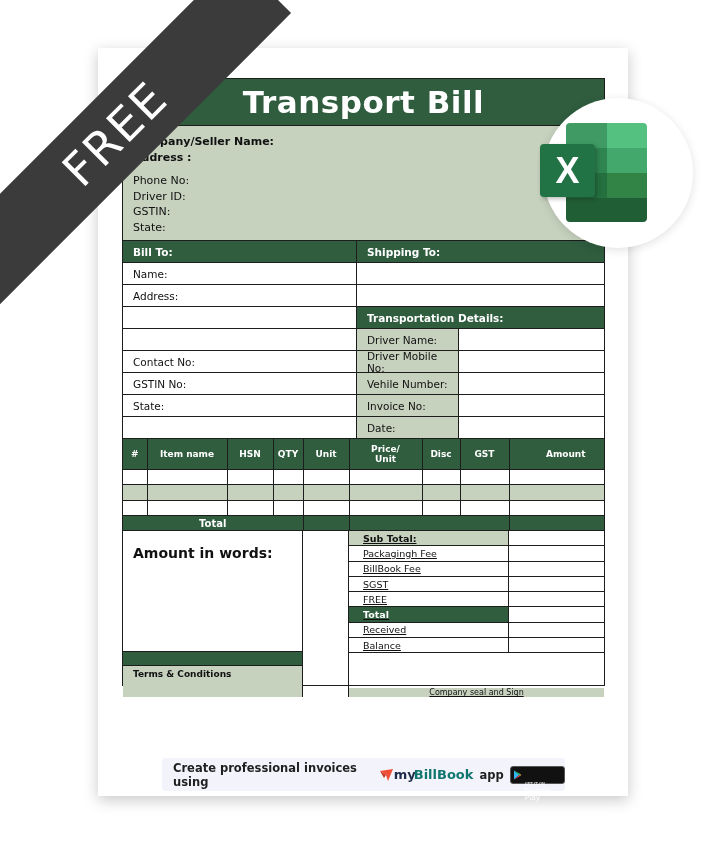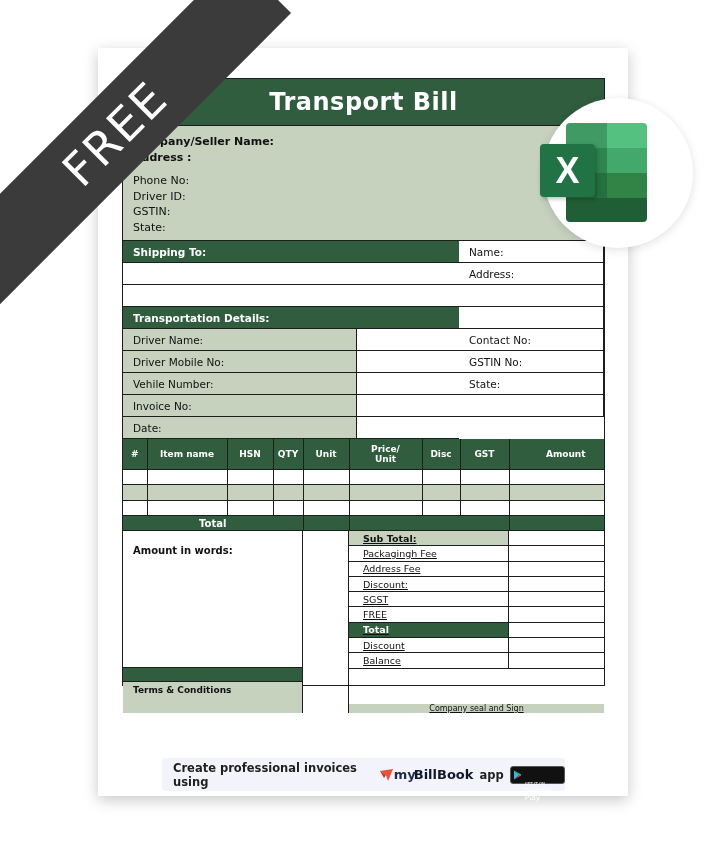--- a/index.html
+++ b/index.html
@@ -12,21 +12,21 @@
   }
   .bill {
     position: absolute; left: 122px; top: 78px; width: 483px;
     border: 1.5px solid #1d1d1d; background: #fff;
   }
   .green { background: #2f5d3e; color: #fff; }
   .sage { background: #c6d1be; }
 
   .title-bar {
     height: 47px; display: flex; align-items: center; justify-content: center;
-    font-size: 24px; font-weight: bold; color: #fff; border-bottom: 1.5px solid #1d1d1d;
+    font-size: 31px; font-weight: bold; color: #fff; border-bottom: 1.5px solid #1d1d1d;
     letter-spacing: 0.5px;
   }
   .company {
     height: 115px; padding: 8px 10px; font-size: 11px; font-weight: bold; line-height: 15.5px;
     border-bottom: 1.5px solid #1d1d1d;
   }
   .company .gap { height: 8px; }
   .company .light { font-weight: normal; }
 
   .grid { display: grid; grid-template-columns: 234px 102px 1fr; }
@@ -46,21 +46,21 @@
   }
   table.items td { height: 15.5px; }
   table.items tr.alt td { background: #c6d1be; }
   table.items tr.tot td { background: #2f5d3e; color: #fff; font-size: 10px; font-weight: bold; text-align: center; height: 15px; }
   table.items tr:first-child th { border-top: none; }
   table.items th:first-child, table.items td:first-child { border-left: none; }
   table.items th:last-child, table.items td:last-child { border-right: none; padding-left: 18px; }
 
   .bottom { display: grid; grid-template-columns: 180px 46px 160px 1fr; height: 154px; }
   .col-left { border-right: 1px solid #1d1d1d; display: flex; flex-direction: column; }
-  .aiw { flex: 1; padding: 14px 10px; font-size: 10px; font-weight: bold; }
+  .aiw { flex: 1; padding: 14px 10px; font-size: 14px; font-weight: bold; }
   .tc-bar { height: 15px; background: #2f5d3e; border-top: 1px solid #1d1d1d; border-bottom: 1px solid #1d1d1d; }
   .tc { height: 31px; background: #c6d1be; font-size: 9px; font-weight: bold; padding: 3px 10px; }
   .col-mid { border-right: 1px solid #1d1d1d; }
   .sum-wrap { grid-column: span 2; display: flex; flex-direction: column; text-decoration: underline; }
   .sum-row { display: grid; grid-template-columns: 160px 1fr; height: 15.3px; border-bottom: 1px solid #1d1d1d; }
   .sum-row .k { font-size: 9.5px; padding-left: 14px; display: flex; align-items: center; border-right: 1px solid #1d1d1d; }
   .sum-row.sage-k .k { background: #c6d1be; font-weight: bold; }
   .sum-row.green-k .k { background: #2f5d3e; color: #fff; font-weight: bold; }
   .seal { flex: 1; background: #c6d1be; font-size: 8px; display: flex; align-items: center; justify-content: center; margin-top: 35px; }
 
@@ -84,21 +84,21 @@
     box-shadow: 2px 2px 4px rgba(0,0,0,0.25);
   }
 
   .promo {
     position: absolute; left: 162px; top: 758px; width: 403px; height: 33px; border-radius: 4px;
     background: #f2f3fb; display: flex; align-items: center; padding-left: 11px; gap: 6px;
     font-size: 11.5px; font-weight: bold; color: #1f1f1f;
   }
   .mbb { display: flex; align-items: center; gap: 1px; font-size: 13px; font-weight: bold; }
   .mbb .my { color: #1f2d4a; }
-  .mbb .bb { color: #0f172a; }
+  .mbb .bb { color: #0f766e; }
   .gplay {
     width: 61px; height: 18px; background: #111; border-radius: 3px; border: 1px solid #555;
     display: flex; align-items: center; gap: 3px; padding-left: 3px; color: #fff;
   }
   .gplay .txt { display: flex; flex-direction: column; line-height: 7px; margin-top: 32px; }
   .gplay .small { font-size: 4px; font-weight: normal; }
   .gplay .big { font-size: 7.5px; font-weight: normal; }
 </style>
 </head>
 <body>
@@ -112,20 +112,21 @@
     <div>Company/Seller Name:</div>
     <div>Address :</div>
     <div class="gap"></div>
     <div class="light">Phone No:</div>
     <div class="light">Driver ID:</div>
     <div class="light">GSTIN:</div>
     <div class="light">State:</div>
   </div>
 
   <div class="grid">
+    <div class="cell hdr">Bill To:</div>
     <div class="cell hdr span2 last">Shipping To:</div>
 
     <div class="cell">Name:</div>
     <div class="cell span2 last"></div>
 
     <div class="cell">Address:</div>
     <div class="cell span2 last"></div>
 
     <div class="cell"></div>
     <div class="cell hdr span2 last">Transportation Details:</div>
@@ -228,41 +229,37 @@
     <div class="sum-wrap">
       <div class="sum-row sage-k">
         <div class="k">Sub Total:</div>
           <div></div>
       </div>
       <div class="sum-row">
         <div class="k">Packagingh Fee</div>
           <div></div>
       </div>
       <div class="sum-row">
-        <div class="k">Address Fee</div>
-          <div></div>
-      </div>
-      <div class="sum-row">
-        <div class="k">Discount:</div>
+        <div class="k">BillBook Fee</div>
           <div></div>
       </div>
       <div class="sum-row">
         <div class="k">SGST</div>
           <div></div>
       </div>
       <div class="sum-row">
         <div class="k">FREE</div>
           <div></div>
       </div>
       <div class="sum-row green-k">
         <div class="k">Total</div>
           <div></div>
       </div>
       <div class="sum-row">
-        <div class="k">Discount</div>
+        <div class="k">Received</div>
           <div></div>
       </div>
       <div class="sum-row">
         <div class="k">Balance</div>
           <div></div>
       </div>
       <div class="seal">Company seal and Sign</div>
     </div>
   </div>
 </div>

